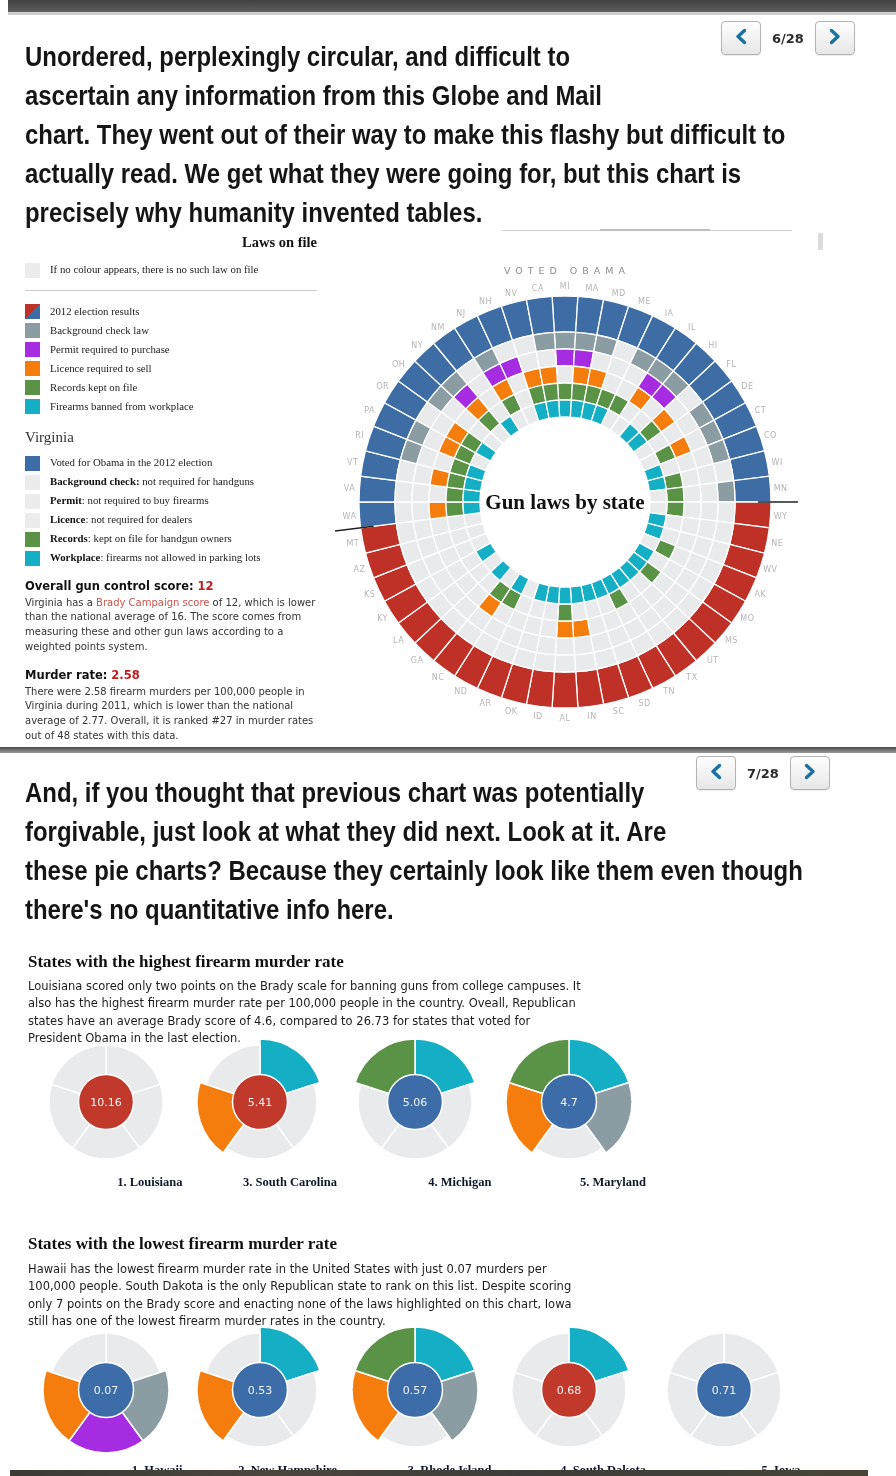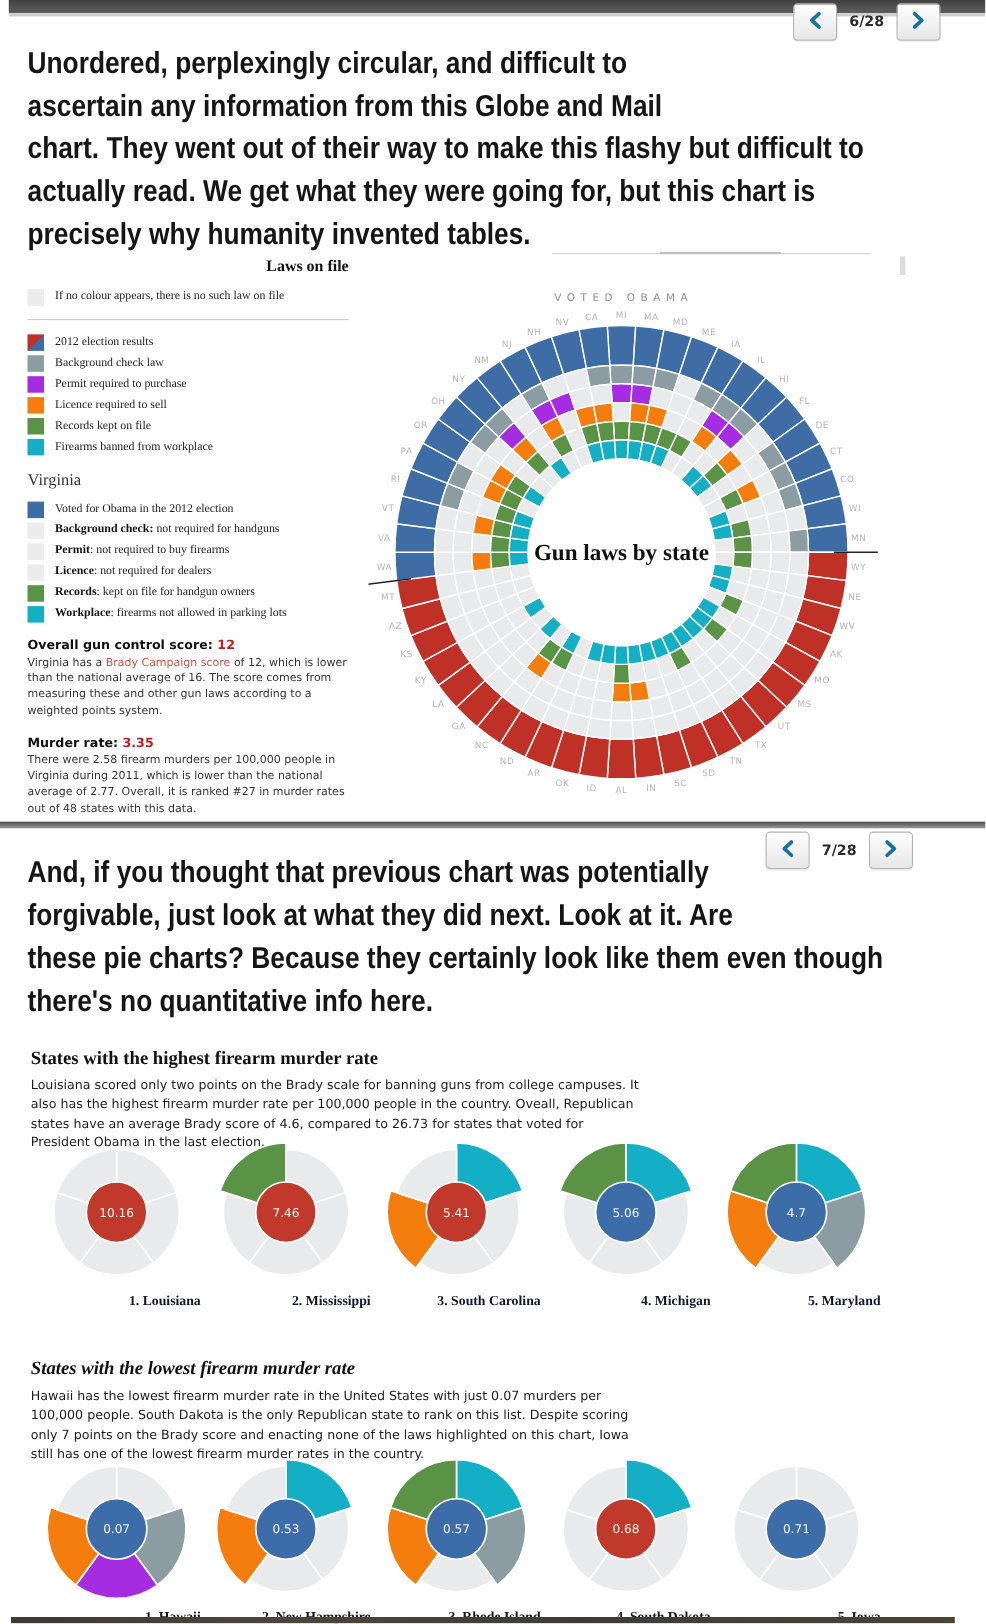--- a/index.html
+++ b/index.html
@@ -13,21 +13,21 @@
   .bottombar{position:absolute;left:10px;top:1470px;width:858px;height:6px;
         background:linear-gradient(90deg,#3c3a35,#4a463c 30%,#3e3c38 60%,#474436);}
 
   .headline{position:absolute;left:25px;width:900px;color:#151515;
         font-family:"Liberation Sans",sans-serif;font-weight:bold;
         font-size:27.5px;line-height:38.8px;letter-spacing:0px;
         transform:scaleX(.87);transform-origin:0 0;}
   .hl1{top:20px;} .hl2{top:756px;}
 
   .pager{position:absolute;left:696px;display:flex;align-items:center;gap:11px;}
-  .pg1{top:3px;padding-left:25px;} .pg2{top:756px;}
+  .pg1{top:21px;padding-left:25px;} .pg2{top:756px;}
   .pg-btn{width:40px;height:34px;border:1px solid #b3b3b3;border-radius:4px;
         background:linear-gradient(#fefefe,#e7e7e7);display:flex;align-items:center;
         justify-content:center;cursor:pointer;padding:0;box-shadow:0 1px 1px rgba(0,0,0,.08);}
   .pg-count{font-size:13px;font-weight:bold;color:#2b2b2b;font-family:"DejaVu Sans",sans-serif;}
 
   
   .iframe-line{position:absolute;left:502px;top:230px;width:290px;height:1px;background:#cfcfcf;}
   .iframe-line2{position:absolute;left:600px;top:229px;width:110px;height:2px;background:#bdbdbd;}
   .iframe-scroll{position:absolute;left:818px;top:233px;width:5px;height:17px;background:#dcdcdc;}
 
@@ -46,21 +46,21 @@
 
   .ringwrap{position:absolute;left:335px;top:240px;width:470px;height:485px;}
   .st-label{font-size:8px;fill:#b5b5b5;letter-spacing:.5px;font-family:"DejaVu Sans",sans-serif;}
   .voted{font-size:9.5px;fill:#8d8d8d;letter-spacing:5px;font-family:"DejaVu Sans",sans-serif;}
   .ringtitle{font:bold 21px "Liberation Serif",serif;fill:#101010;}
 
   
   .sec-title{position:absolute;left:28px;font:bold 17px "Liberation Serif",serif;color:#101010;}
   .sec-body{position:absolute;left:28px;width:558px;font-size:11.5px;line-height:17.6px;color:#1c1c1c;}
   .st1{top:938px;} .sb1{top:966px;}
-  .st2{top:1220px;font-style:italic;} .sb2{top:1249px;}
+  .st2{top:1220px;} .sb2{top:1249px;}
   .pie-row{position:absolute;left:28px;display:flex;}
   .pr1{top:1038px;} .pr2{top:1326px;}
   .pie-cell{width:154.5px;text-align:right;}
   .pie-label{margin-top:5px;font:bold 12.5px "Liberation Serif",serif;color:#0f172a;}
   .pie-val{font-size:11px;fill:#f2f2f2;font-family:"DejaVu Sans",sans-serif;}
 </style>
 </head>
 <body>
 
 <div class="page">
@@ -153,21 +153,21 @@
       </div>
 
     <div class="score-head">
       <span>Overall gun control score:</span>
       <span class="red">12</span>
     </div>
     <p><span>Virginia has a </span><a class="redlink">Brady Campaign score</a><span> of 12, which is lower than the national average of 16. The score comes from measuring these and other gun laws according to a weighted points system.</span></p>
 
     <div class="score-head">
       <span>Murder rate:</span>
-      <span class="red">3.35</span>
+      <span class="red">2.58</span>
     </div>
     <p>There were 2.58 firearm murders per 100,000 people in Virginia during 2011, which is lower than the national average of 2.77. Overall, it is ranked #27 in murder rates out of 48 states with this data.</p>
   </div>
 
   <div class="ringwrap">
     <svg id="ringchart" width="470" height="485">
         <path d="M217.07,56.41 A206,206 0 0 1 242.93,56.41 L240.67,92.34 A170,170 0 0 0 219.33,92.34 Z" fill="#3d6da4" stroke="#fff" stroke-width="1.3"></path>
         <path d="M219.33,92.34 A170,170 0 0 1 240.67,92.34 L239.61,109.30 A153,153 0 0 0 220.39,109.30 Z" fill="#8b9ca3" stroke="#fff" stroke-width="1.3"></path>
         <path d="M220.39,109.30 A153,153 0 0 1 239.61,109.30 L238.54,126.27 A136,136 0 0 0 221.46,126.27 Z" fill="#a62ce2" stroke="#fff" stroke-width="1.3"></path>
         <path d="M221.46,126.27 A136,136 0 0 1 238.54,126.27 L237.47,143.23 A119,119 0 0 0 222.53,143.23 Z" fill="#e9eaeb" stroke="#fff" stroke-width="1.3"></path>
@@ -552,29 +552,20 @@
       <div class="pie-cell"><svg width="154" height="128">
           <path d="M77,64 L77.00,7.00 A57,57 0 0 1 131.21,46.39 Z" fill="#e9eaeb" stroke="#fff" stroke-width="1.5"></path>
           <path d="M77,64 L131.21,46.39 A57,57 0 0 1 110.50,110.11 Z" fill="#e9eaeb" stroke="#fff" stroke-width="1.5"></path>
           <path d="M77,64 L110.50,110.11 A57,57 0 0 1 43.50,110.11 Z" fill="#e9eaeb" stroke="#fff" stroke-width="1.5"></path>
           <path d="M77,64 L43.50,110.11 A57,57 0 0 1 22.79,46.39 Z" fill="#e9eaeb" stroke="#fff" stroke-width="1.5"></path>
           <path d="M77,64 L22.79,46.39 A57,57 0 0 1 77.00,7.00 Z" fill="#e9eaeb" stroke="#fff" stroke-width="1.5"></path>
           <circle cx="77" cy="64" r="27.5" fill="#c0392b" stroke="#fff" stroke-width="1.5"></circle>
           <text x="77" y="68" text-anchor="middle" class="pie-val">10.16</text>
         </svg><div class="pie-label">1. Louisiana</div></div>
       <div class="pie-cell"><svg width="154" height="128">
-          <path d="M77,64 L77.00,7.00 A57,57 0 0 1 131.21,46.39 Z" fill="#e9eaeb" stroke="#fff" stroke-width="1.5"></path>
-          <path d="M77,64 L131.21,46.39 A57,57 0 0 1 110.50,110.11 Z" fill="#e9eaeb" stroke="#fff" stroke-width="1.5"></path>
-          <path d="M77,64 L110.50,110.11 A57,57 0 0 1 43.50,110.11 Z" fill="#e9eaeb" stroke="#fff" stroke-width="1.5"></path>
-          <path d="M77,64 L43.50,110.11 A57,57 0 0 1 22.79,46.39 Z" fill="#e9eaeb" stroke="#fff" stroke-width="1.5"></path>
-          <path d="M77,64 L17.08,44.53 A63,63 0 0 1 77.00,1.00 Z" fill="#5a9246" stroke="#fff" stroke-width="1.5"></path>
-          <circle cx="77" cy="64" r="27.5" fill="#c0392b" stroke="#fff" stroke-width="1.5"></circle>
-          <text x="77" y="68" text-anchor="middle" class="pie-val">7.46</text>
-        </svg><div class="pie-label">2. Mississippi</div></div>
-      <div class="pie-cell"><svg width="154" height="128">
           <path d="M77,64 L77.00,1.00 A63,63 0 0 1 136.92,44.53 Z" fill="#14afc4" stroke="#fff" stroke-width="1.5"></path>
           <path d="M77,64 L131.21,46.39 A57,57 0 0 1 110.50,110.11 Z" fill="#e9eaeb" stroke="#fff" stroke-width="1.5"></path>
           <path d="M77,64 L110.50,110.11 A57,57 0 0 1 43.50,110.11 Z" fill="#e9eaeb" stroke="#fff" stroke-width="1.5"></path>
           <path d="M77,64 L39.97,114.97 A63,63 0 0 1 17.08,44.53 Z" fill="#f57d0d" stroke="#fff" stroke-width="1.5"></path>
           <path d="M77,64 L22.79,46.39 A57,57 0 0 1 77.00,7.00 Z" fill="#e9eaeb" stroke="#fff" stroke-width="1.5"></path>
           <circle cx="77" cy="64" r="27.5" fill="#c0392b" stroke="#fff" stroke-width="1.5"></circle>
           <text x="77" y="68" text-anchor="middle" class="pie-val">5.41</text>
         </svg><div class="pie-label">3. South Carolina</div></div>
       <div class="pie-cell"><svg width="154" height="128">
           <path d="M77,64 L77.00,1.00 A63,63 0 0 1 136.92,44.53 Z" fill="#14afc4" stroke="#fff" stroke-width="1.5"></path>

